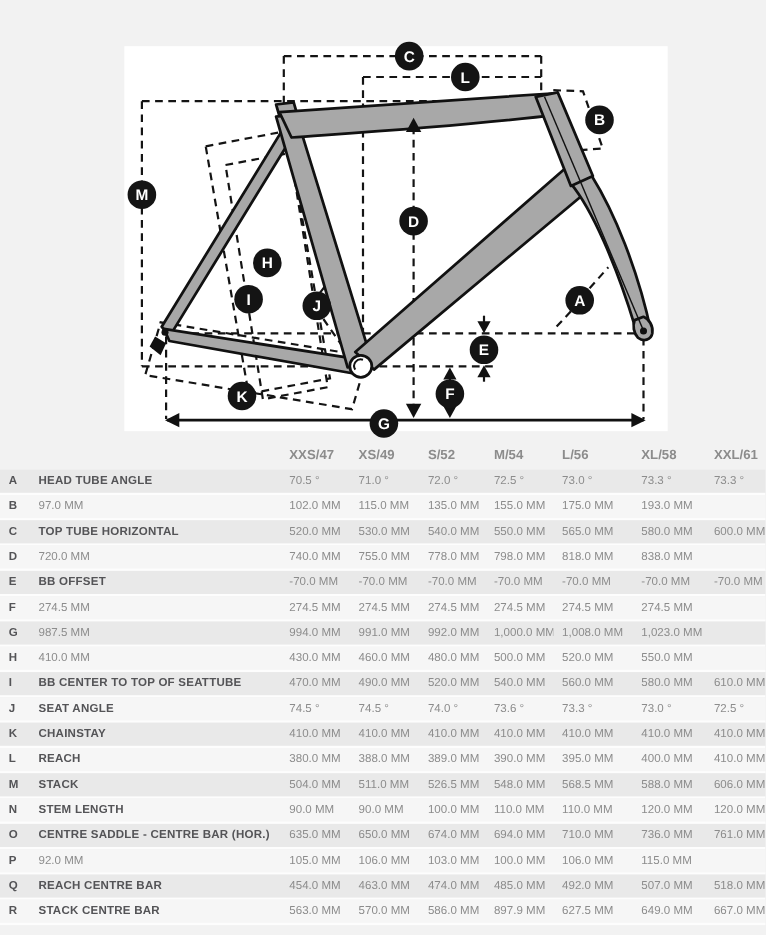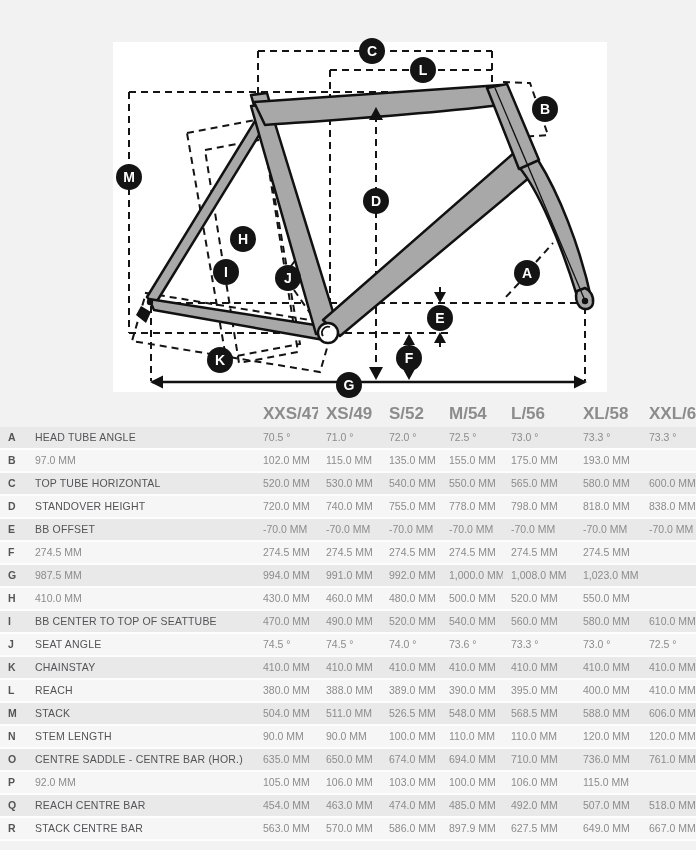--- a/index.html
+++ b/index.html
@@ -3,27 +3,27 @@
 <meta charset="utf-8">
 <style>
   html,body{margin:0;padding:0;}
   body{background:#f2f2f2;font-family:"Liberation Sans",sans-serif;}
   .page{position:relative;width:696px;height:850px;background:#f2f2f2;overflow:hidden;}
   .diagram-wrap{position:absolute;top:0;left:0;width:696px;height:400px;}
   svg text.badge-letter{font-family:"Liberation Sans",sans-serif;font-weight:bold;font-size:14px;fill:#ffffff;}
   .geo-table{position:absolute;top:400px;left:0;width:696px;font-size:10.5px;color:#8c8c8c;}
   .grid{display:grid;grid-template-columns:27px 228px 63px 63px 60px 62px 72px 66px minmax(0,1fr);align-items:center;}
   .thead{height:27px;}
-  .thead .cell{font-weight:bold;color:#4c4c4f;font-size:17px;}
+  .thead .cell{font-weight:bold;color:#4c4c4f;font-size:12px;}
   .row{height:23px;box-sizing:border-box;border-bottom:2px solid #fdfdfd;}
   .row.dark{background:#e9e9e9;}
   .row.light{background:#f6f6f6;}
   .cell{padding-left:8px;white-space:nowrap;overflow:hidden;line-height:21px;}
   .cell.letter{font-weight:bold;color:#545457;}
-  .cell.label{font-weight:normal;color:#545457;letter-spacing:.2px;}
+  .cell.label{font-weight:bold;color:#545457;letter-spacing:.2px;}
   .cell.value{color:#8c8c8c;}
 </style>
 </head>
 <body>
 
 <div class="page">
 
   <div class="diagram-wrap">
     <svg width="696" height="400" viewBox="0 0 696 400" xmlns="http://www.w3.org/2000/svg">
       <rect x="113" y="42" width="494" height="350" fill="#ffffff"></rect>
@@ -182,21 +182,20 @@
           <div class="cell value">520.0 MM</div>
           <div class="cell value">530.0 MM</div>
           <div class="cell value">540.0 MM</div>
           <div class="cell value">550.0 MM</div>
           <div class="cell value">565.0 MM</div>
           <div class="cell value">580.0 MM</div>
           <div class="cell value">600.0 MM</div>
         </div>
         <div class="grid row light">
           <div class="cell letter">D</div>
-          <div class="cell label">STANDOVER HEIGHT</div>
           <div class="cell value">720.0 MM</div>
           <div class="cell value">740.0 MM</div>
           <div class="cell value">755.0 MM</div>
           <div class="cell value">778.0 MM</div>
           <div class="cell value">798.0 MM</div>
           <div class="cell value">818.0 MM</div>
           <div class="cell value">838.0 MM</div>
         </div>
         <div class="grid row dark">
           <div class="cell letter">E</div>

